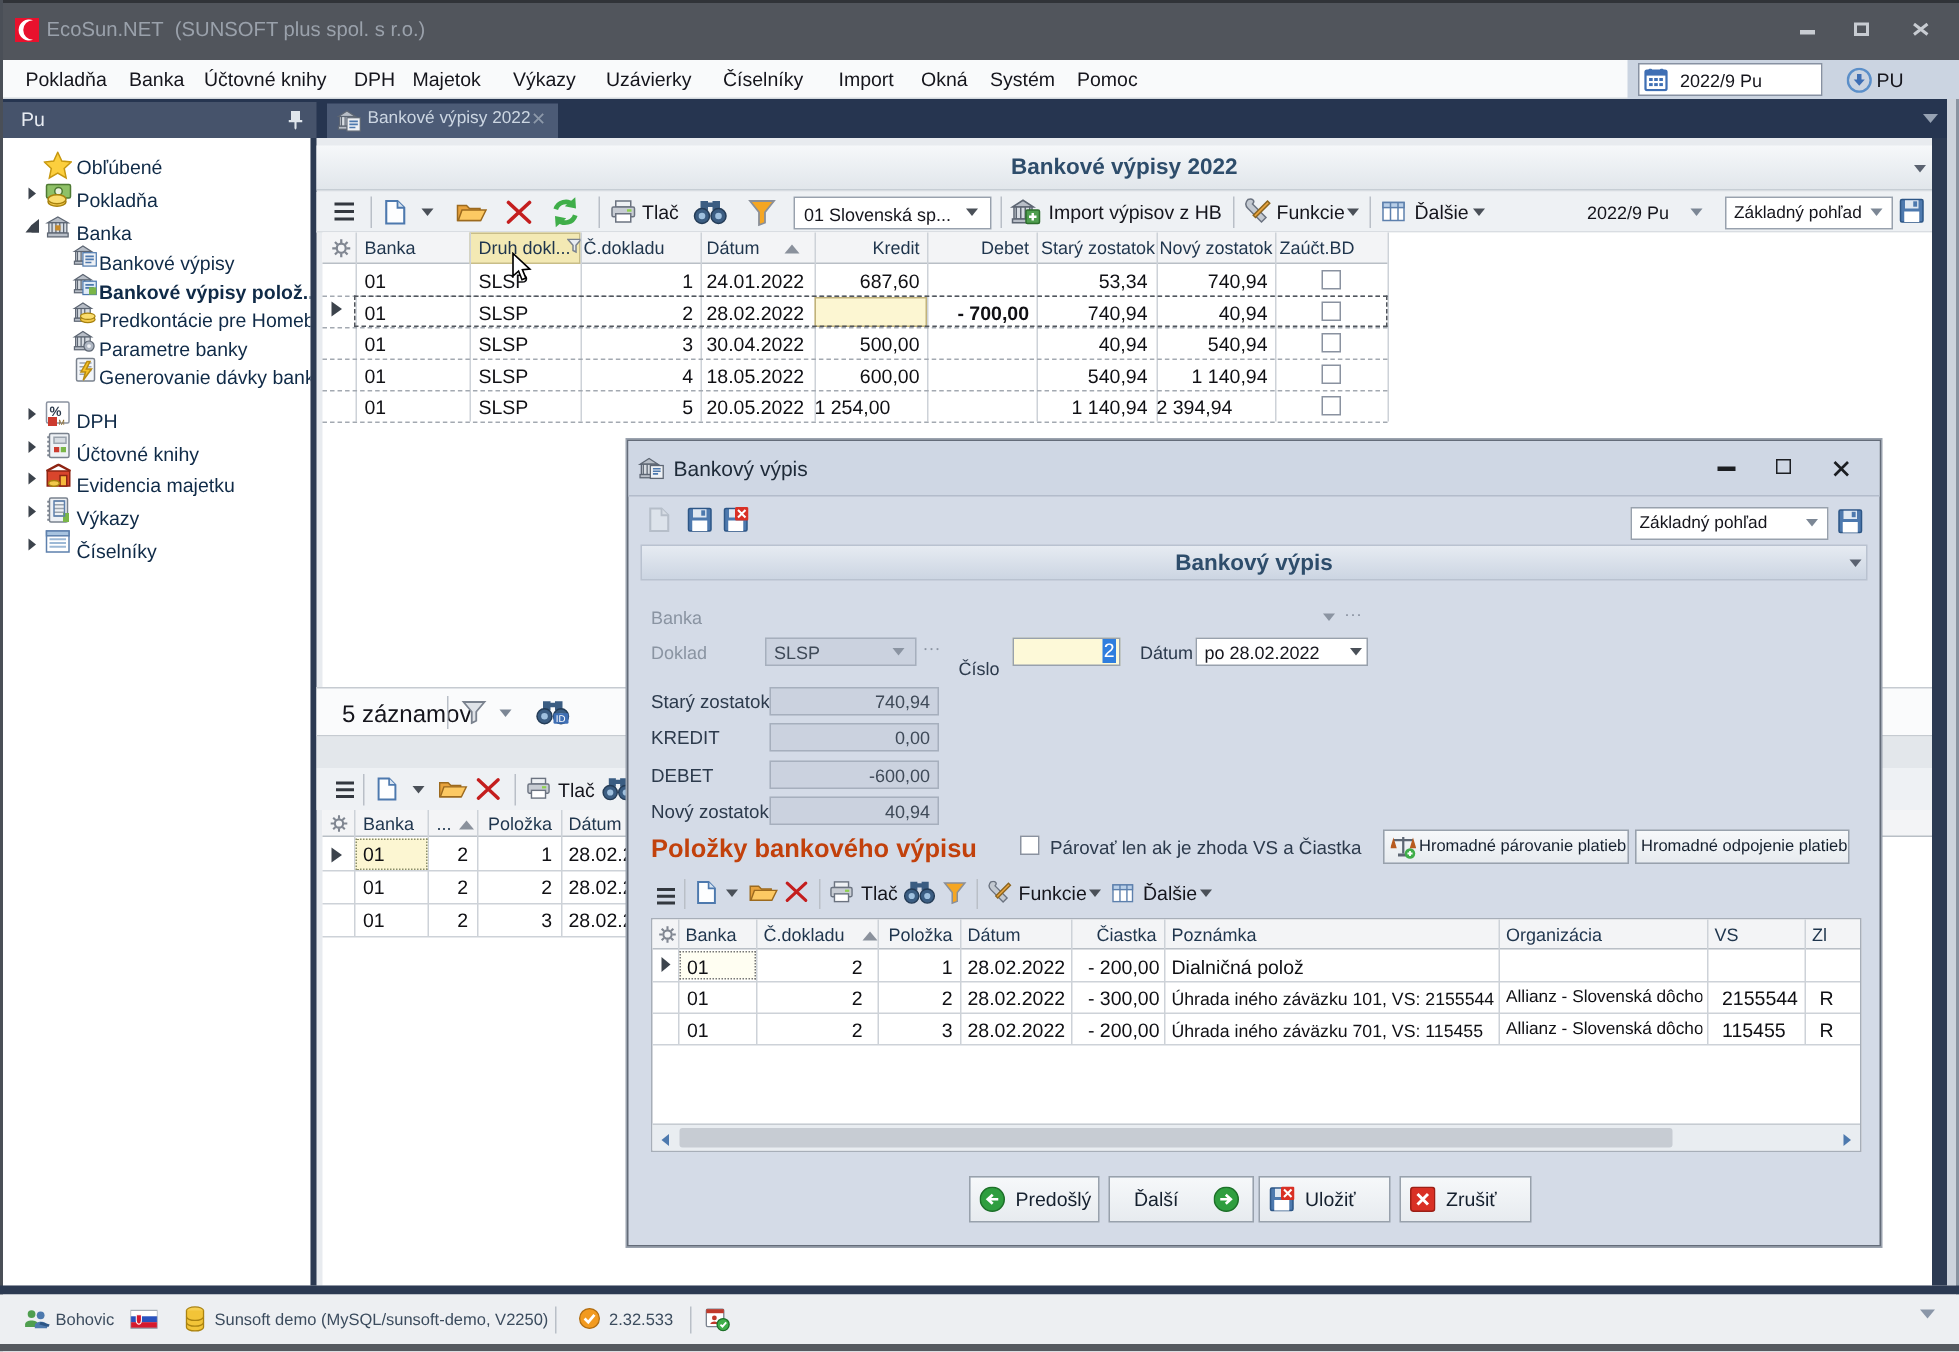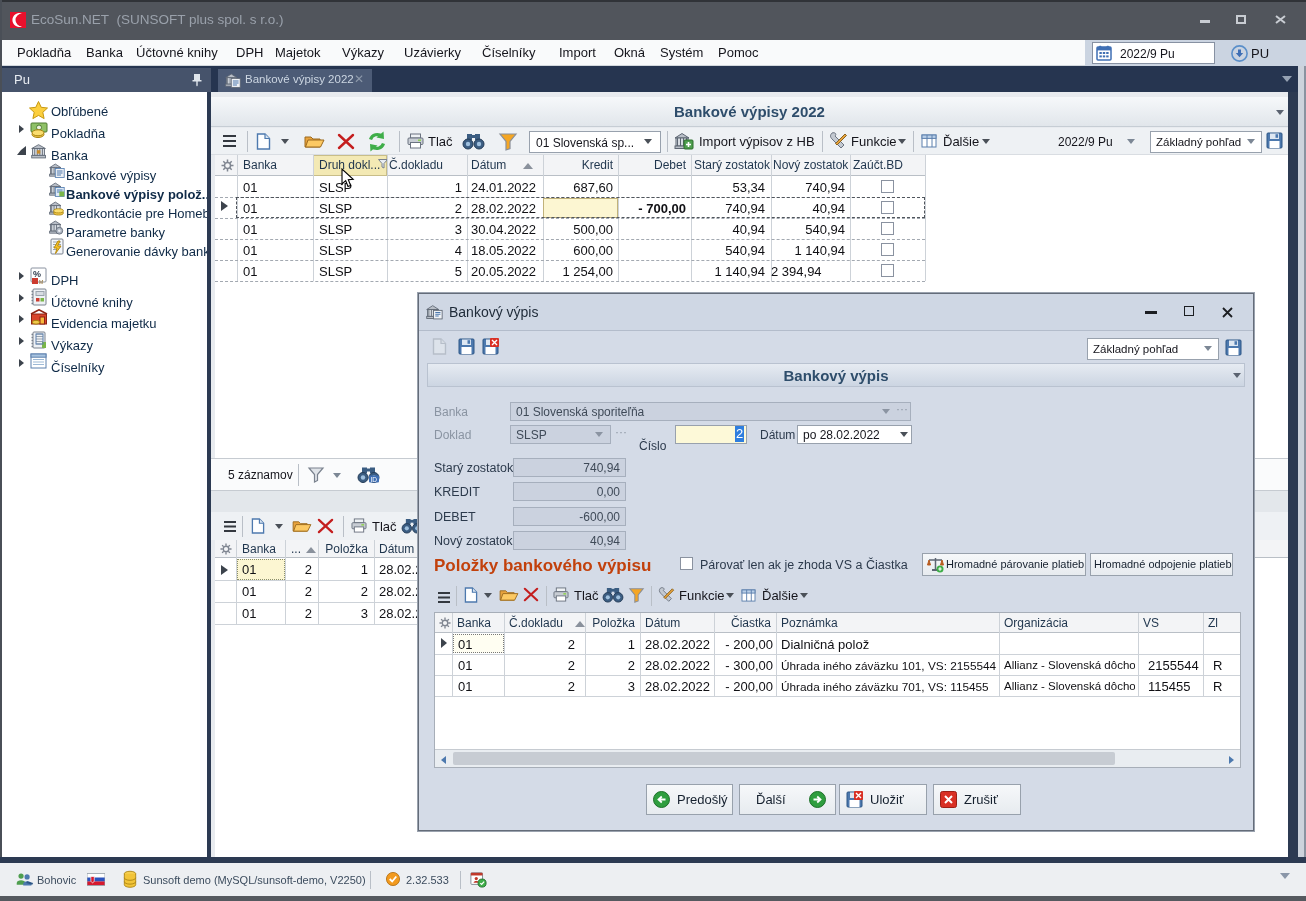--- a/index.html
+++ b/index.html
@@ -392,41 +392,41 @@
       <div class="cell" style="left:104px;top:88px;">SLSP</div>
       <div class="cell" style="left:174px;top:88px;width:73px;text-align:right;">4</div>
       <div class="cell" style="left:256px;top:88px;">18.05.2022</div>
       <div class="cell" style="left:328px;top:88px;width:70px;text-align:right;">600,00</div>
       <div class="cell" style="left:476px;top:88px;width:74px;text-align:right;">540,94</div>
       <div class="cell" style="left:556px;top:88px;width:74px;text-align:right;">1 140,94</div>
     <div class="cell" style="left:28px;top:109px;">01</div>
       <div class="cell" style="left:104px;top:109px;">SLSP</div>
       <div class="cell" style="left:174px;top:109px;width:73px;text-align:right;">5</div>
       <div class="cell" style="left:256px;top:109px;">20.05.2022</div>
-      <div class="cell" style="left:328px;top:109px;width:70px;text-align:right;">1 254,00</div>
+      <div class="cell" style="left:328px;top:109px;width:70px;">1 254,00</div>
       <div class="cell" style="left:476px;top:109px;width:74px;text-align:right;">1 140,94</div>
       <div class="cell" style="left:556px;top:109px;width:74px;text-align:left;">2 394,94</div>
 
     <div class="abs" style="left:666px;top:25px;width:13px;height:13px;background:#fff;border:1px solid #8a92a0;"></div>
     <div class="abs" style="left:666px;top:46px;width:13px;height:13px;background:#fff;border:1px solid #8a92a0;"></div>
     <div class="abs" style="left:666px;top:67px;width:13px;height:13px;background:#fff;border:1px solid #8a92a0;"></div>
     <div class="abs" style="left:666px;top:88px;width:13px;height:13px;background:#fff;border:1px solid #8a92a0;"></div>
     <div class="abs" style="left:666px;top:109px;width:13px;height:13px;background:#fff;border:1px solid #8a92a0;"></div>
 
     <div class="abs" style="left:328px;top:43px;width:75px;height:20px;background:#fcf6d2;border:1px solid #c1b27a;"></div>
     <div class="abs" style="left:21px;top:42px;width:689px;height:21px;border:1px dashed #50555c;"></div>
     <div class="abs" style="left:6px;top:46px;width:0;height:0;border-top:5px solid transparent;border-bottom:5px solid transparent;border-left:7px solid #3c434c;"></div>
   </div>
 
   <svg class="abs" style="left:341px;top:168px;z-index:60;" width="14" height="21" viewBox="0 0 14 21">
       <path d="M1 1 L1 16 L4.7 12.7 L7 18.5 L9.6 17.4 L7.3 11.8 L12.2 11.4 Z" fill="#fff" stroke="#000" stroke-width="1.1"></path>
     </svg>
 
   <div class="abs" id="foot1">
-    <div class="abs" style="left:17px;top:9px;font-size:12px;color:#15151c;">5 záznamov</div>
+    <div class="abs" style="left:17px;top:9px;font-size:16px;color:#15151c;">5 záznamov</div>
     <div class="sep" style="left:87px;top:5px;height:22px;"></div>
     <svg class="abs" style="left:96px;top:7px;" width="18" height="17" viewBox="0 0 18 17">
         <path d="M2 2 H16 L10.5 8.5 V14.5 L7.5 16 V8.5 Z" fill="#dfe3e8" stroke="#7a828e" stroke-width="1.2"></path>
       </svg>
     <div class="abs" style="left:122px;top:14px;width:0;height:0;border-left:4px solid transparent;border-right:4px solid transparent;border-top:5px solid #7c8795;"></div>
     <svg class="abs" style="left:146px;top:6px;" width="23" height="19" viewBox="0 0 23 18">
         <path d="M5 2 L10 2 L10 8 L5 8 Z M13 2 L18 2 L18 8 L13 8 Z" fill="#3b5d82"></path>
         <circle cx="6" cy="12" r="5" fill="#3b5d82" stroke="#243c57"></circle>
         <circle cx="17" cy="12" r="5" fill="#3b5d82" stroke="#243c57"></circle>
         <circle cx="6" cy="12" r="2.2" fill="#9fc0de"></circle>
@@ -547,23 +547,20 @@
         <rect x="4" y="1.5" width="9" height="5.5" fill="#dfe8f2"></rect>
         <rect x="3.5" y="9" width="10" height="7" fill="#fff"></rect>
         <rect x="9.5" y="2.2" width="2.6" height="3.6" fill="#4d79ae"></rect>
       </svg>
 
     <div class="dlg" style="left:8px;top:69px;width:818px;height:24px;background:linear-gradient(#e6ebf2,#ccd5e2);border:1px solid #b9c2d0;"></div>
     <div class="dlg" style="left:8px;top:73px;width:818px;text-align:center;font-size:15px;font-weight:bold;color:#2e4d6b;">Bankový výpis</div>
     <div class="dlg" style="left:814px;top:79px;width:0;height:0;border-left:4px solid transparent;border-right:4px solid transparent;border-top:5px solid #5a6270;"></div>
 
     <div class="dlbl" style="left:15px;top:111px;">Banka</div>
-    <div class="dfield" style="left:91px;top:108px;width:401px;height:19px;">
-        <span style="position:absolute;left:5px;top:2px;">01 Slovenská sporiteľňa</span>
-      </div>
     <div class="dlg" style="left:463px;top:115px;width:0;height:0;border-left:4px solid transparent;border-right:4px solid transparent;border-top:5px solid #8b94a2;"></div>
     <div class="dlg" style="left:477px;top:108px;font-size:12px;color:#8b94a2;">···</div>
     <div class="dlbl" style="left:15px;top:134px;">Doklad</div>
     <div class="dfield" style="left:91px;top:131px;width:101px;height:19px;">
         <span style="position:absolute;left:5px;top:2px;">SLSP</span>
       </div>
     <div class="dlg" style="left:176px;top:138px;width:0;height:0;border-left:4px solid transparent;border-right:4px solid transparent;border-top:5px solid #8b94a2;"></div>
     <div class="dlg" style="left:196px;top:131px;font-size:12px;color:#8b94a2;">···</div>
     <div class="dlbl2" style="left:220px;top:134px;margin-top:11px;">Číslo</div>
     <div class="dlg" style="left:256px;top:131px;width:72px;height:19px;background:#fdf9d8;border:1px solid #98a1ad;"></div>

